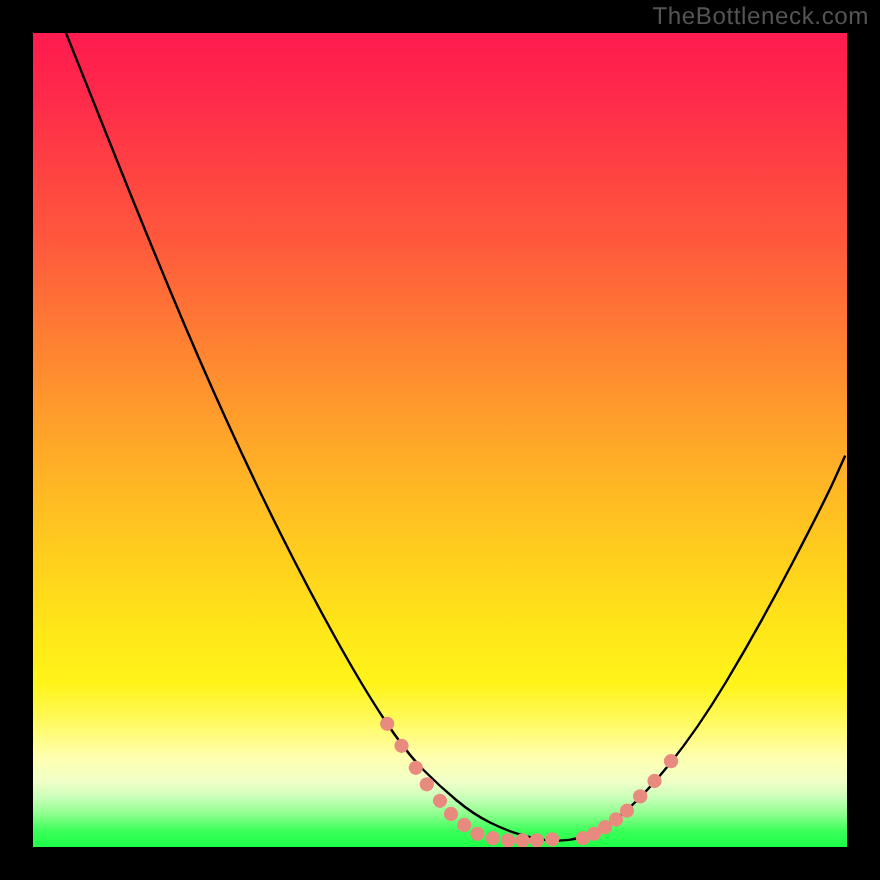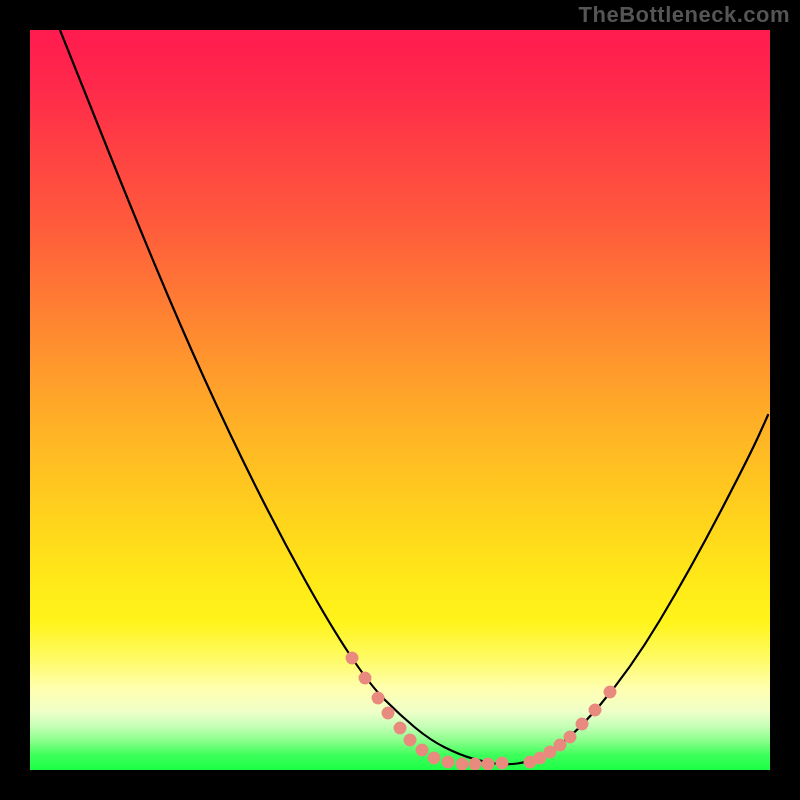--- a/index.html
+++ b/index.html
@@ -16,21 +16,21 @@
     width: 800px;
     height: 800px;
     background: #000;
   }
   .watermark {
     position: absolute;
     top: 2px;
     right: 10px;
     color: #555;
     font-size: 22px;
-    font-weight: 700;
+    font-weight: 400;
     letter-spacing: 0.5px;
     user-select: none;
   }
   .plot-area {
     position: absolute;
     left: 30px;
     top: 30px;
     width: 740px;
     height: 740px;
     

